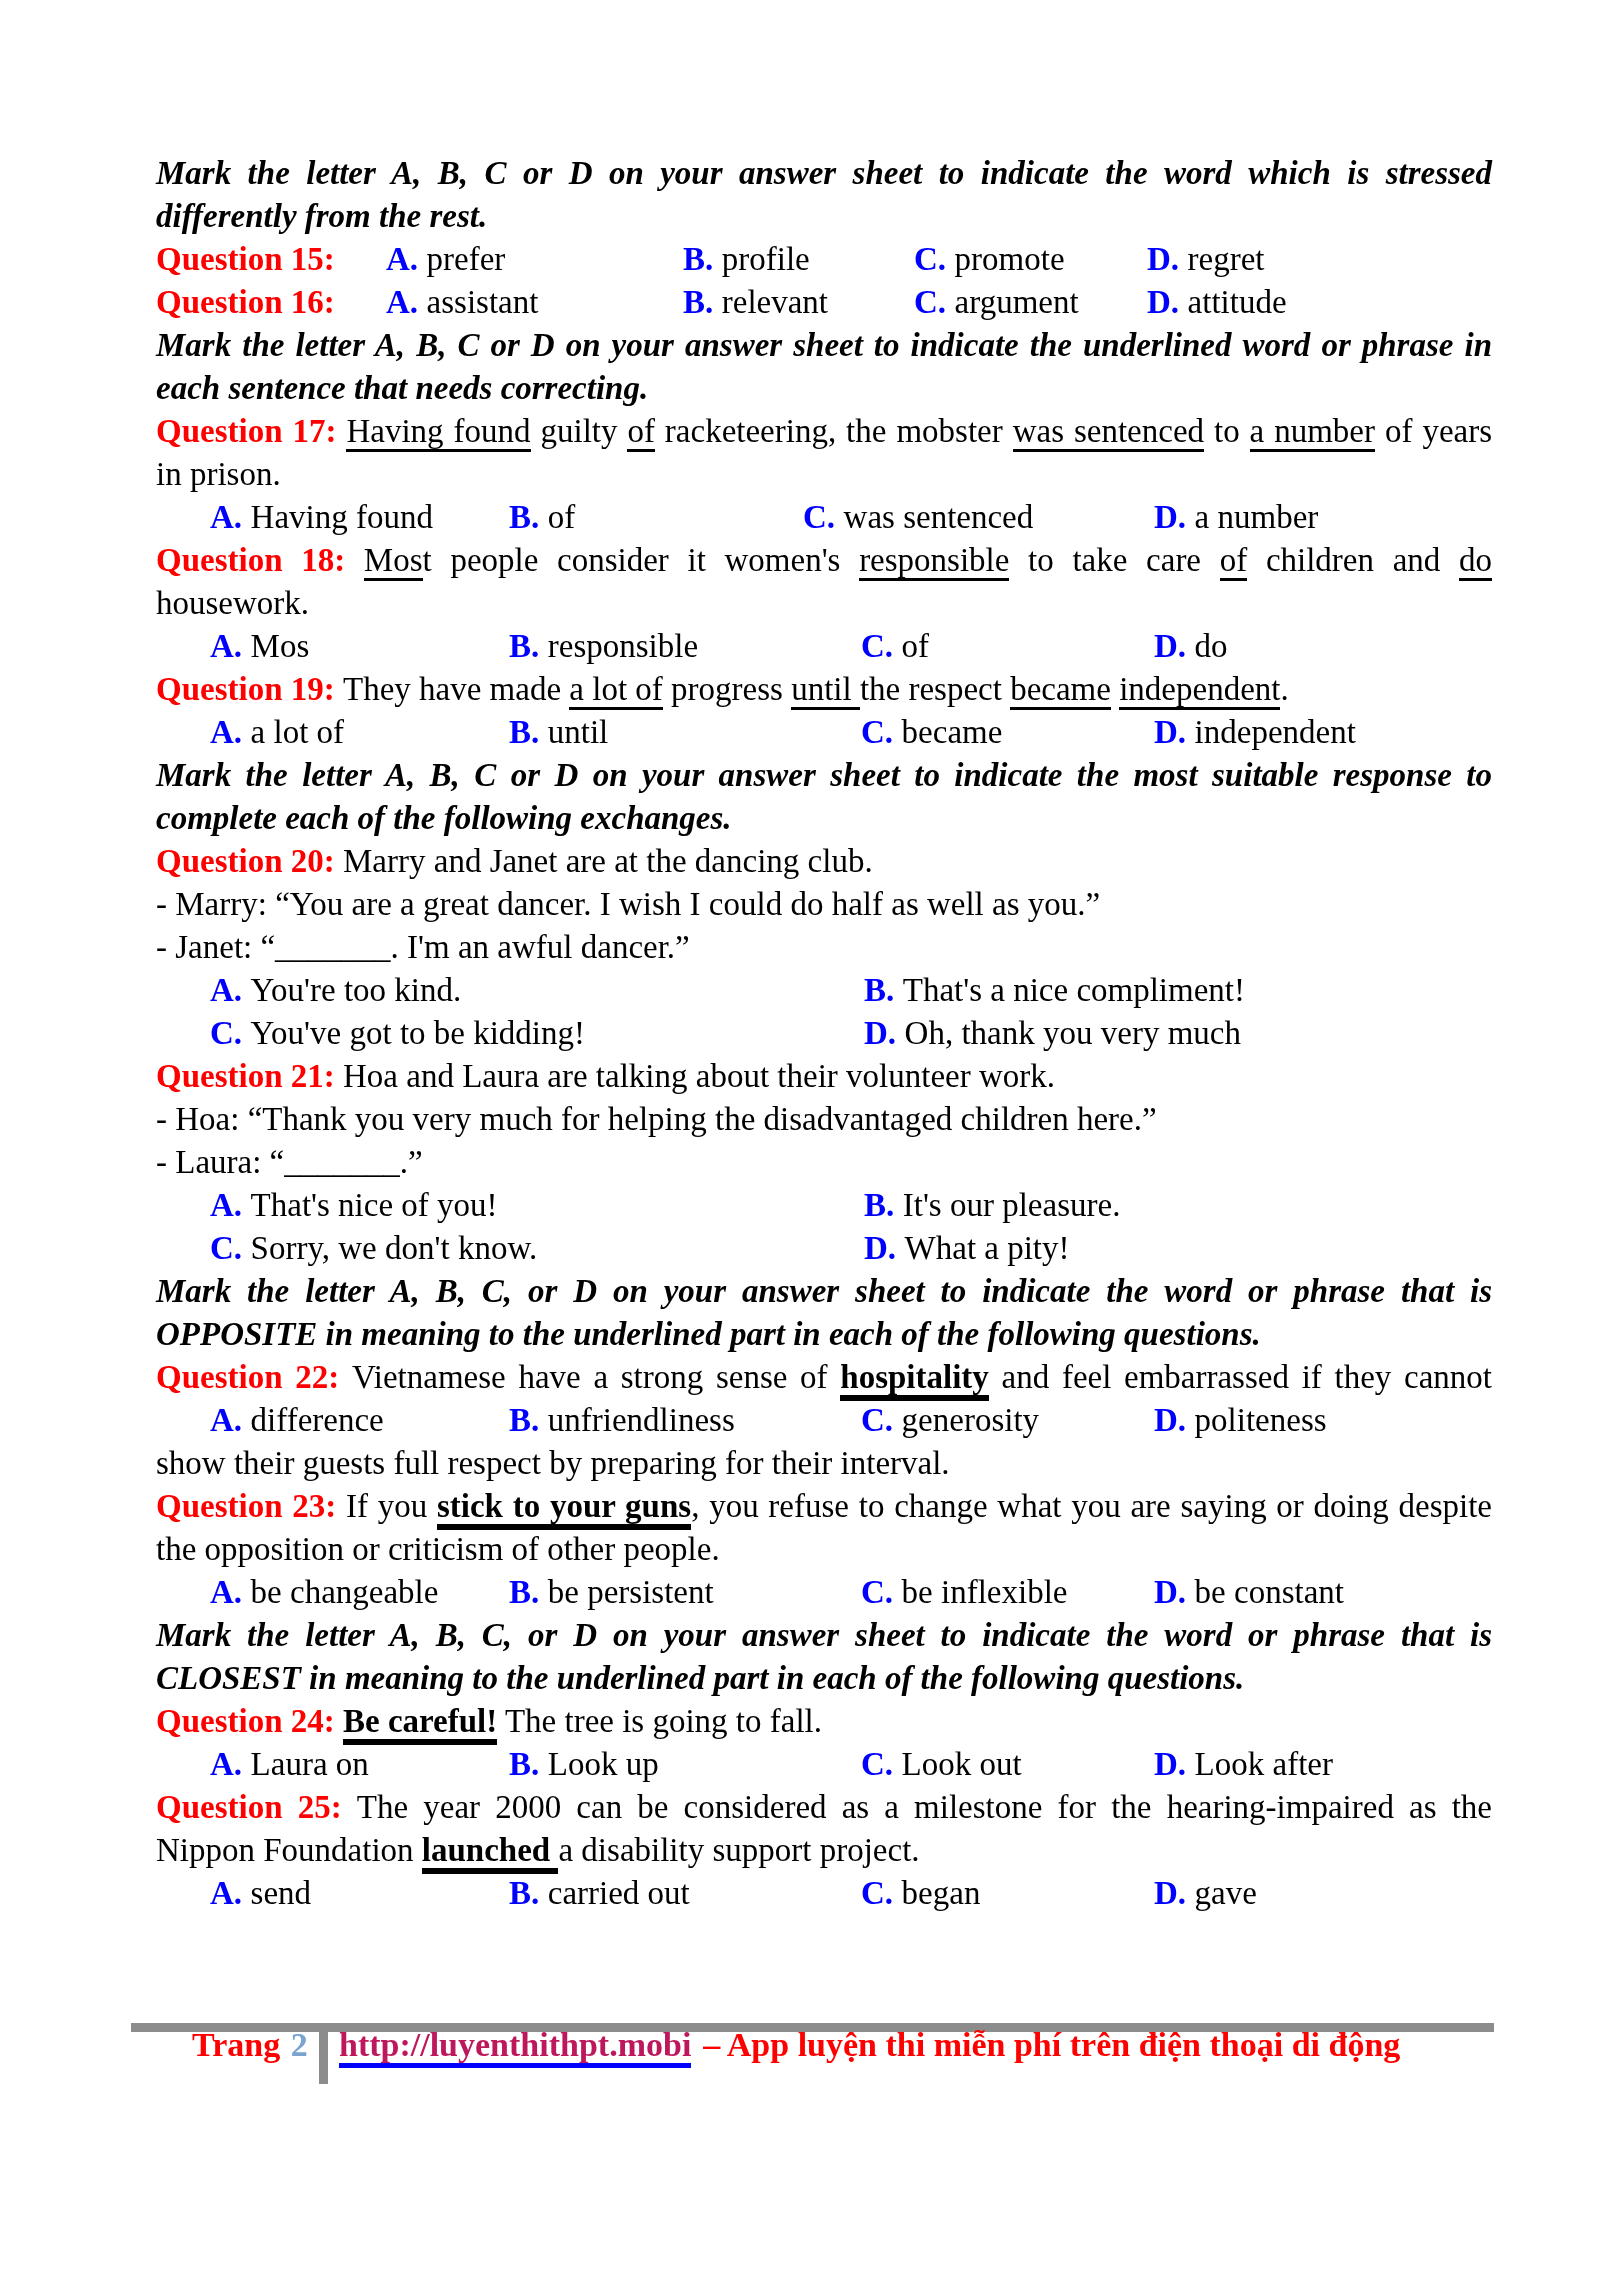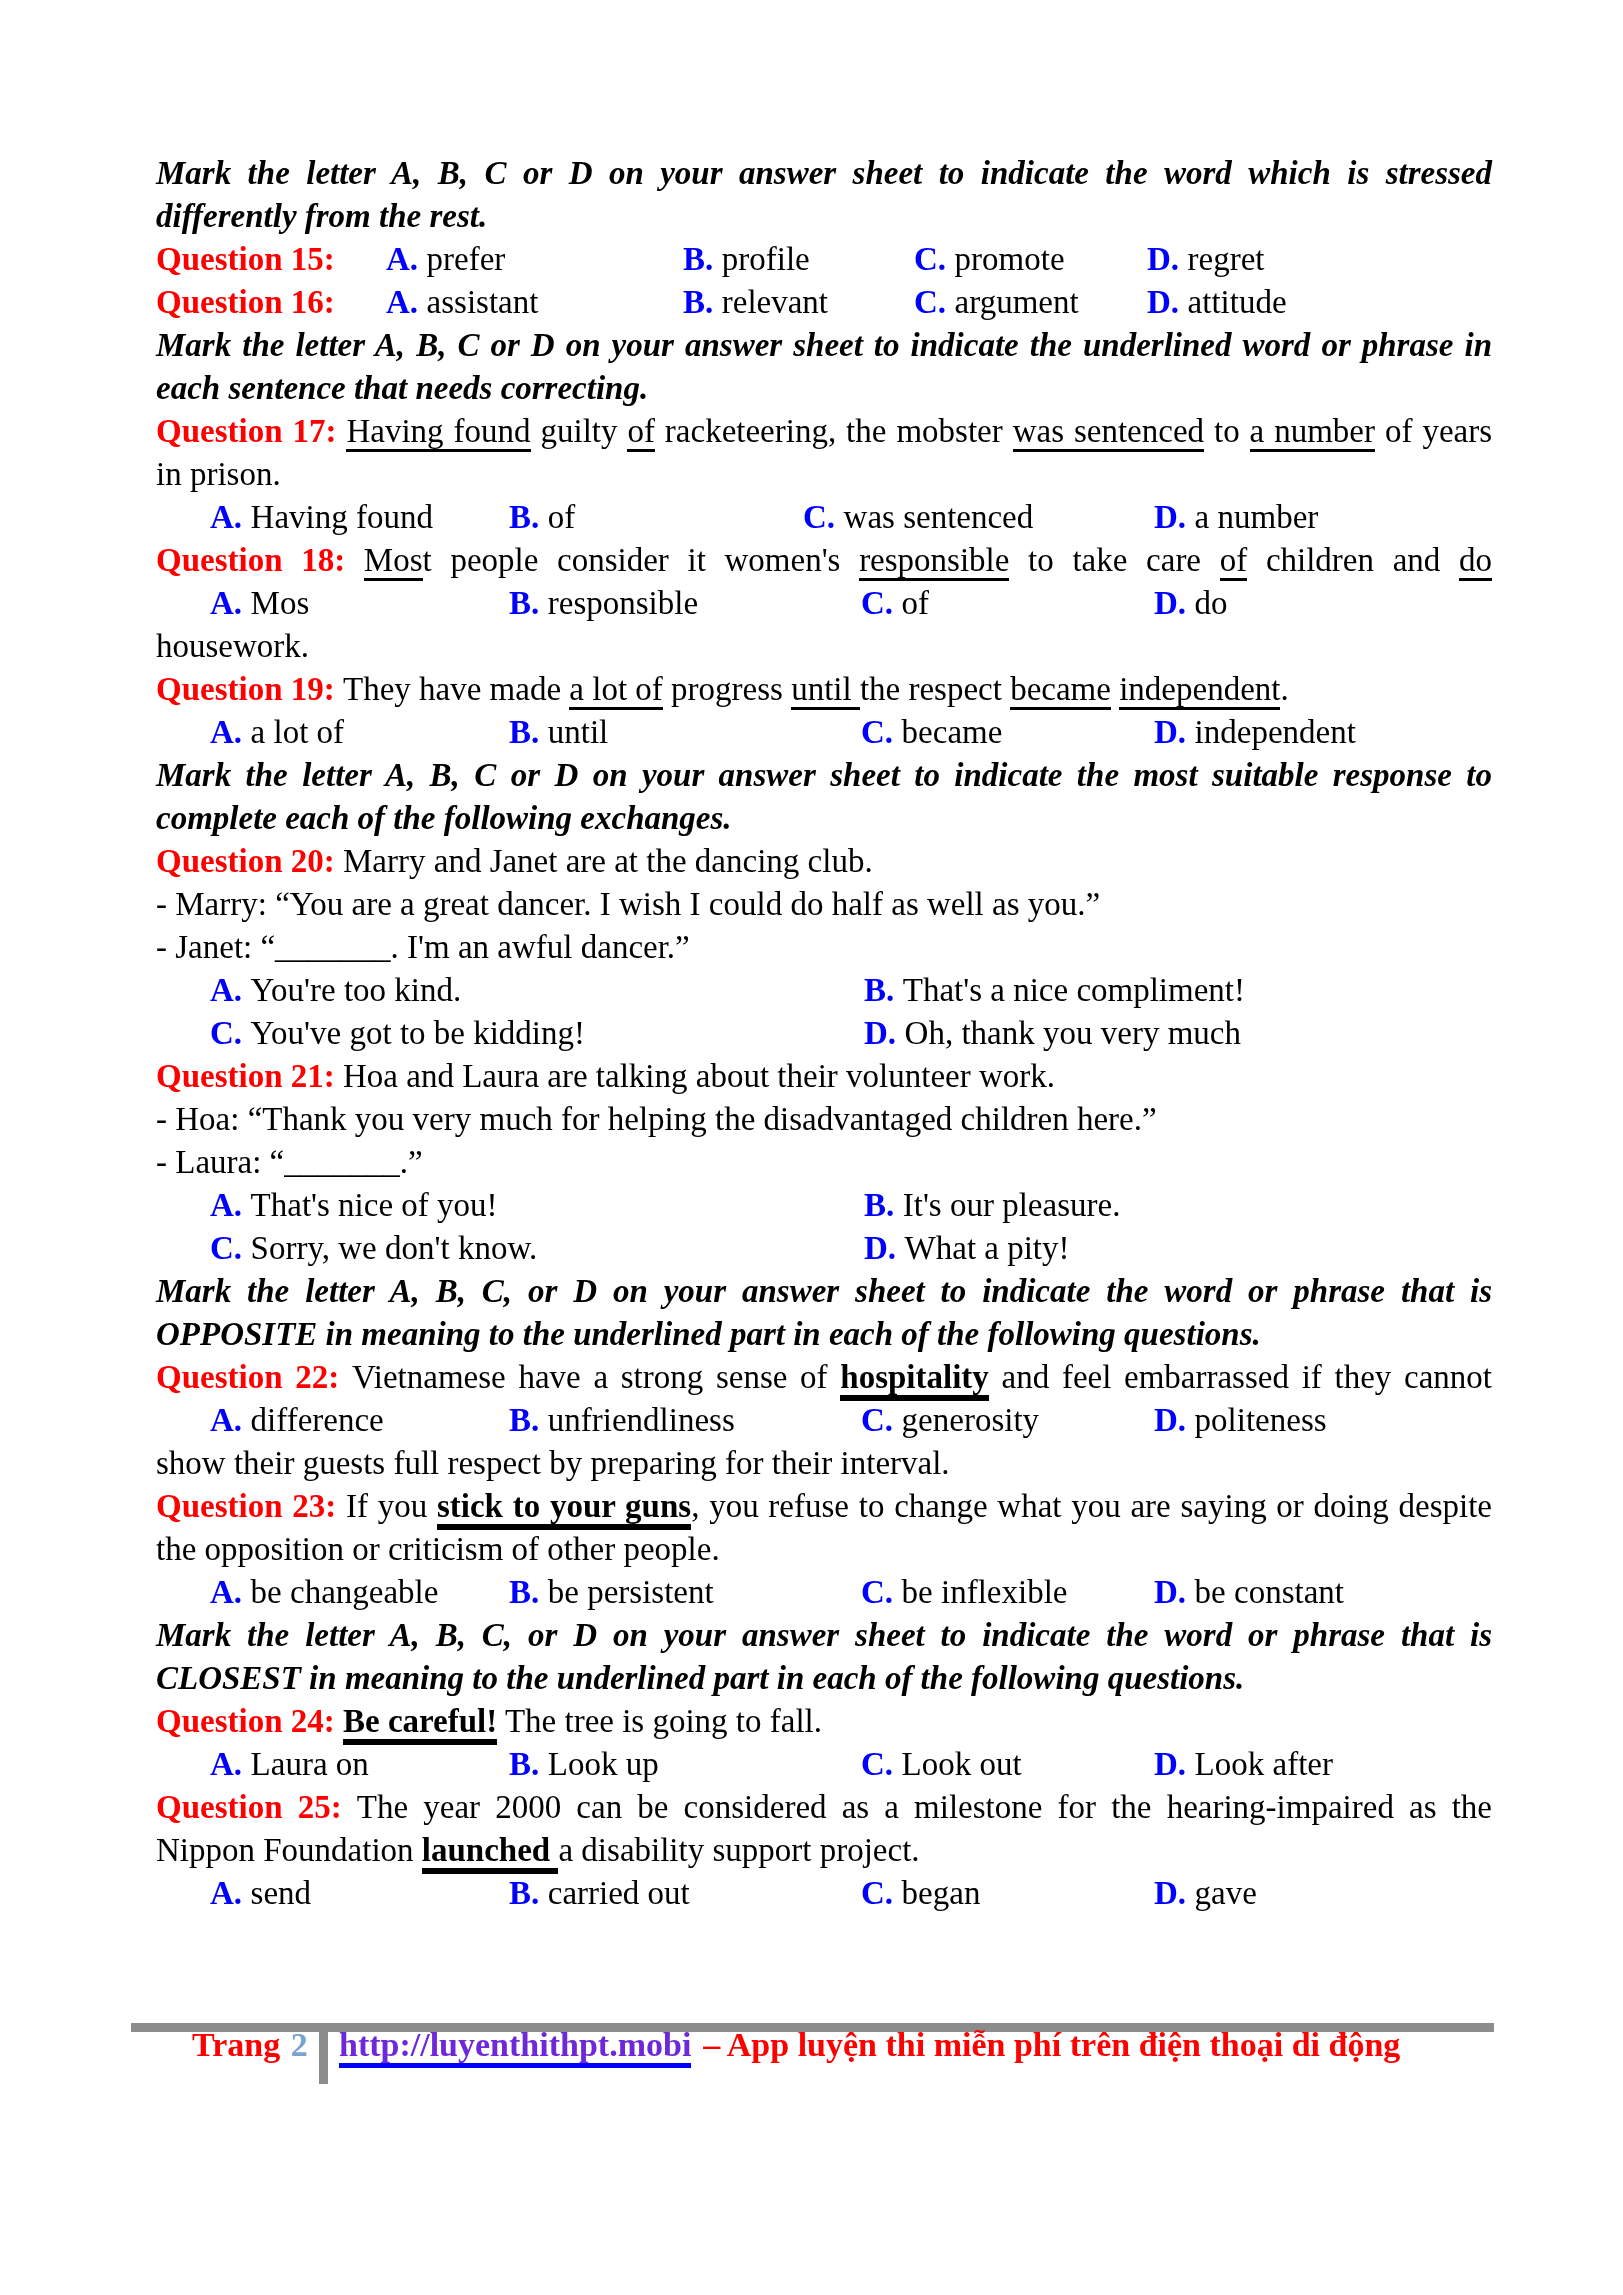--- a/index.html
+++ b/index.html
@@ -13,21 +13,21 @@
   .ol{color:#0000ff;font-weight:bold;margin-right:8.5px;}
   .optrow{position:relative;}
   .opt{position:absolute;top:0;white-space:nowrap;}
   .u{border-bottom:3.9px solid #000;}
   .bu{font-weight:bold;border-bottom:6.5px solid #000;}
   .f-rule{position:absolute;left:131px;top:2023px;width:1363px;height:9.2px;background:#8c8c8c;}
   .f-vbar{position:absolute;left:319px;top:2023px;width:8.5px;height:61px;background:#8c8c8c;}
   .f-page{position:absolute;left:192px;top:2023px;line-height:43px;font-size:34px;font-weight:bold;color:#ff0000;}
   .f-num{color:#7aa3cf;margin-left:10.5px;}
   .f-rest{position:absolute;left:339px;top:2023px;line-height:43px;font-size:34px;font-weight:bold;}
-  .f-link{color:#6d28d9;border-bottom:5.9px solid #0000ff;text-decoration:none;}
+  .f-link{color:#be185d;border-bottom:5.9px solid #0000ff;text-decoration:none;}
   .f-tag{color:#ff0000;margin-left:11.8px;}
 </style>
 </head>
 <body>
 
 <div class="page">
   <div class="content">
 
     <div class="line just instr">Mark the letter A, B, C or D on your answer sheet to indicate the word which is stressed</div>
     <div class="line instr">differently from the rest.</div>
@@ -42,27 +42,27 @@
     <div class="line just"><span class="ql">Question 17: </span><span class="u">Having found</span><span> guilty </span><span class="u">of</span><span> racketeering, the mobster </span><span class="u">was sentenced</span><span> to </span><span class="u">a number</span><span> of years</span></div>
     <div class="line">in prison.</div>
     <div class="line optrow">
         <span class="opt" style="left:54px"><span class="ol">A.</span><span>Having found</span></span>
         <span class="opt" style="left:353px"><span class="ol">B.</span><span>of</span></span>
         <span class="opt" style="left:647px"><span class="ol">C.</span><span>was sentenced</span></span>
         <span class="opt" style="left:998px"><span class="ol">D.</span><span>a number</span></span>
       </div>
 
     <div class="line just"><span class="ql">Question 18: </span><span class="u">Mos</span><span>t people consider it women's </span><span class="u">responsible</span><span> to take care </span><span class="u">of</span><span> children and </span><span class="u">do</span></div>
+    <div class="line">housework.</div>
     <div class="line optrow">
         <span class="opt" style="left:54px"><span class="ol">A.</span><span>Mos</span></span>
         <span class="opt" style="left:353px"><span class="ol">B.</span><span>responsible</span></span>
         <span class="opt" style="left:705px"><span class="ol">C.</span><span>of</span></span>
         <span class="opt" style="left:998px"><span class="ol">D.</span><span>do</span></span>
       </div>
-    <div class="line">housework.</div>
 
     <div class="line"><span class="ql">Question 19: </span><span>They have made </span><span class="u">a lot of</span><span> progress </span><span class="u">until </span><span>the respect </span><span class="u">became</span><span> </span><span class="u">independent</span><span>.</span></div>
     <div class="line optrow">
         <span class="opt" style="left:54px"><span class="ol">A.</span><span>a lot of</span></span>
         <span class="opt" style="left:353px"><span class="ol">B.</span><span>until</span></span>
         <span class="opt" style="left:705px"><span class="ol">C.</span><span>became</span></span>
         <span class="opt" style="left:998px"><span class="ol">D.</span><span>independent</span></span>
       </div>
 
     <div class="line just instr">Mark the letter A, B, C or D on your answer sheet to indicate the most suitable response to</div>

